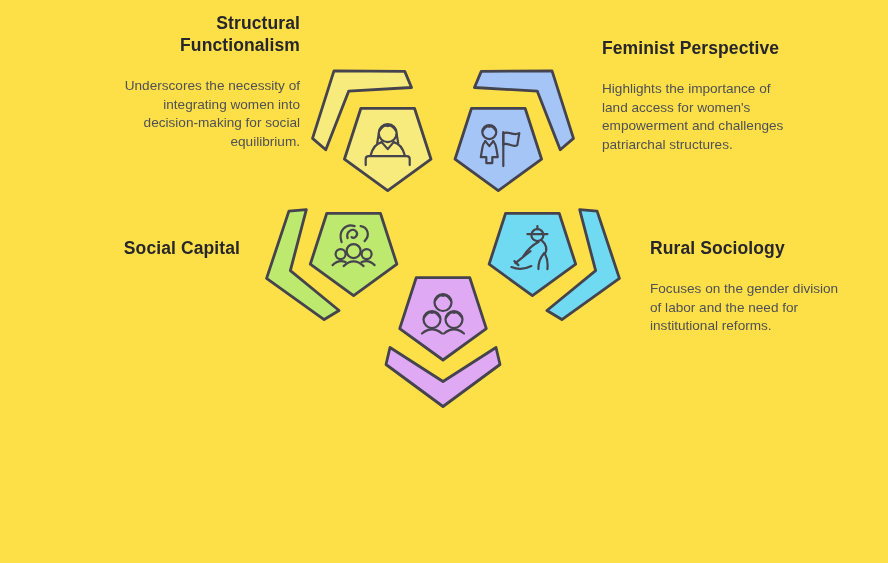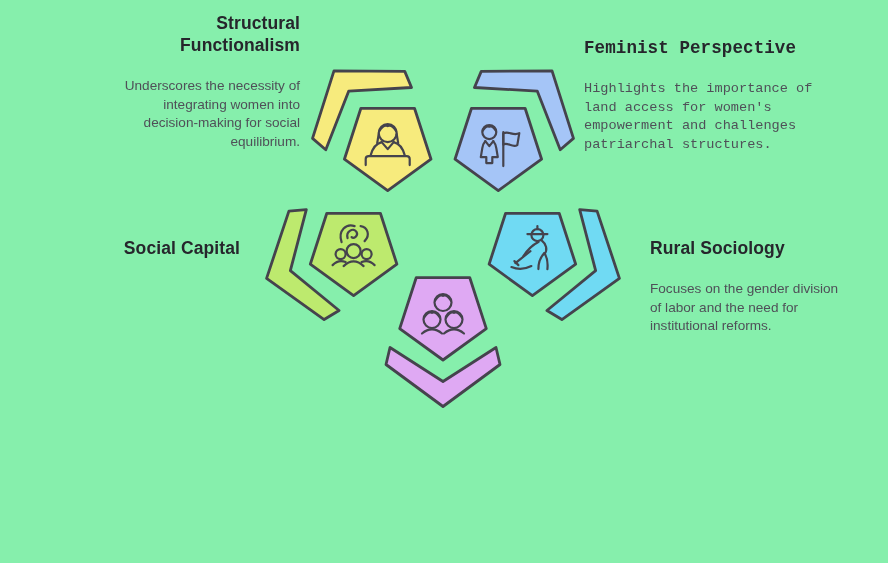--- a/index.html
+++ b/index.html
@@ -1,34 +1,34 @@
 <!DOCTYPE html>
 <html><head>
 <meta charset="utf-8">
 <style>
   html,body { margin:0; padding:0; background:#ffffff; }
   .canvas {
-    position:relative; width:888px; height:563px; background:#86efac;
+    position:relative; width:888px; height:563px; background:#fde047;
     overflow:hidden; font-family:"Liberation Sans", sans-serif;
   }
   .diagram-svg { position:absolute; left:0; top:0; }
   .unit-label { position:absolute; }
   .unit-title {
     font-size:17.5px; font-weight:700; color:#26262C;
     line-height:22px; white-space:pre-line; letter-spacing:0.1px;
   }
   .unit-desc {
     margin-top:21px; font-size:13.6px; color:#4F5058;
     line-height:18.6px; white-space:pre-line;
   }
   .align-right { text-align:right; }
   .align-left  { text-align:left; }
   .align-center{ text-align:center; }
   .pos-sf  { left:70px;  top:12px;  width:230px; }
-  .pos-fp  { left:584px; top:37px;  width:235px;font-family:Liberation Mono, monospace; }
+  .pos-fp  { left:602px; top:37px;  width:235px; }
   .pos-sc  { left:10px;  top:237px; width:230px; }
   .pos-rs  { left:650px; top:237px; width:240px; }
   .pos-int { left:313px; top:442px; width:260px; }
 </style>
 </head>
 <body>
 
 <div class="canvas">
 
   <svg class="diagram-svg" id="diagram-svg" width="888" height="563" viewBox="0 0 888 563">

